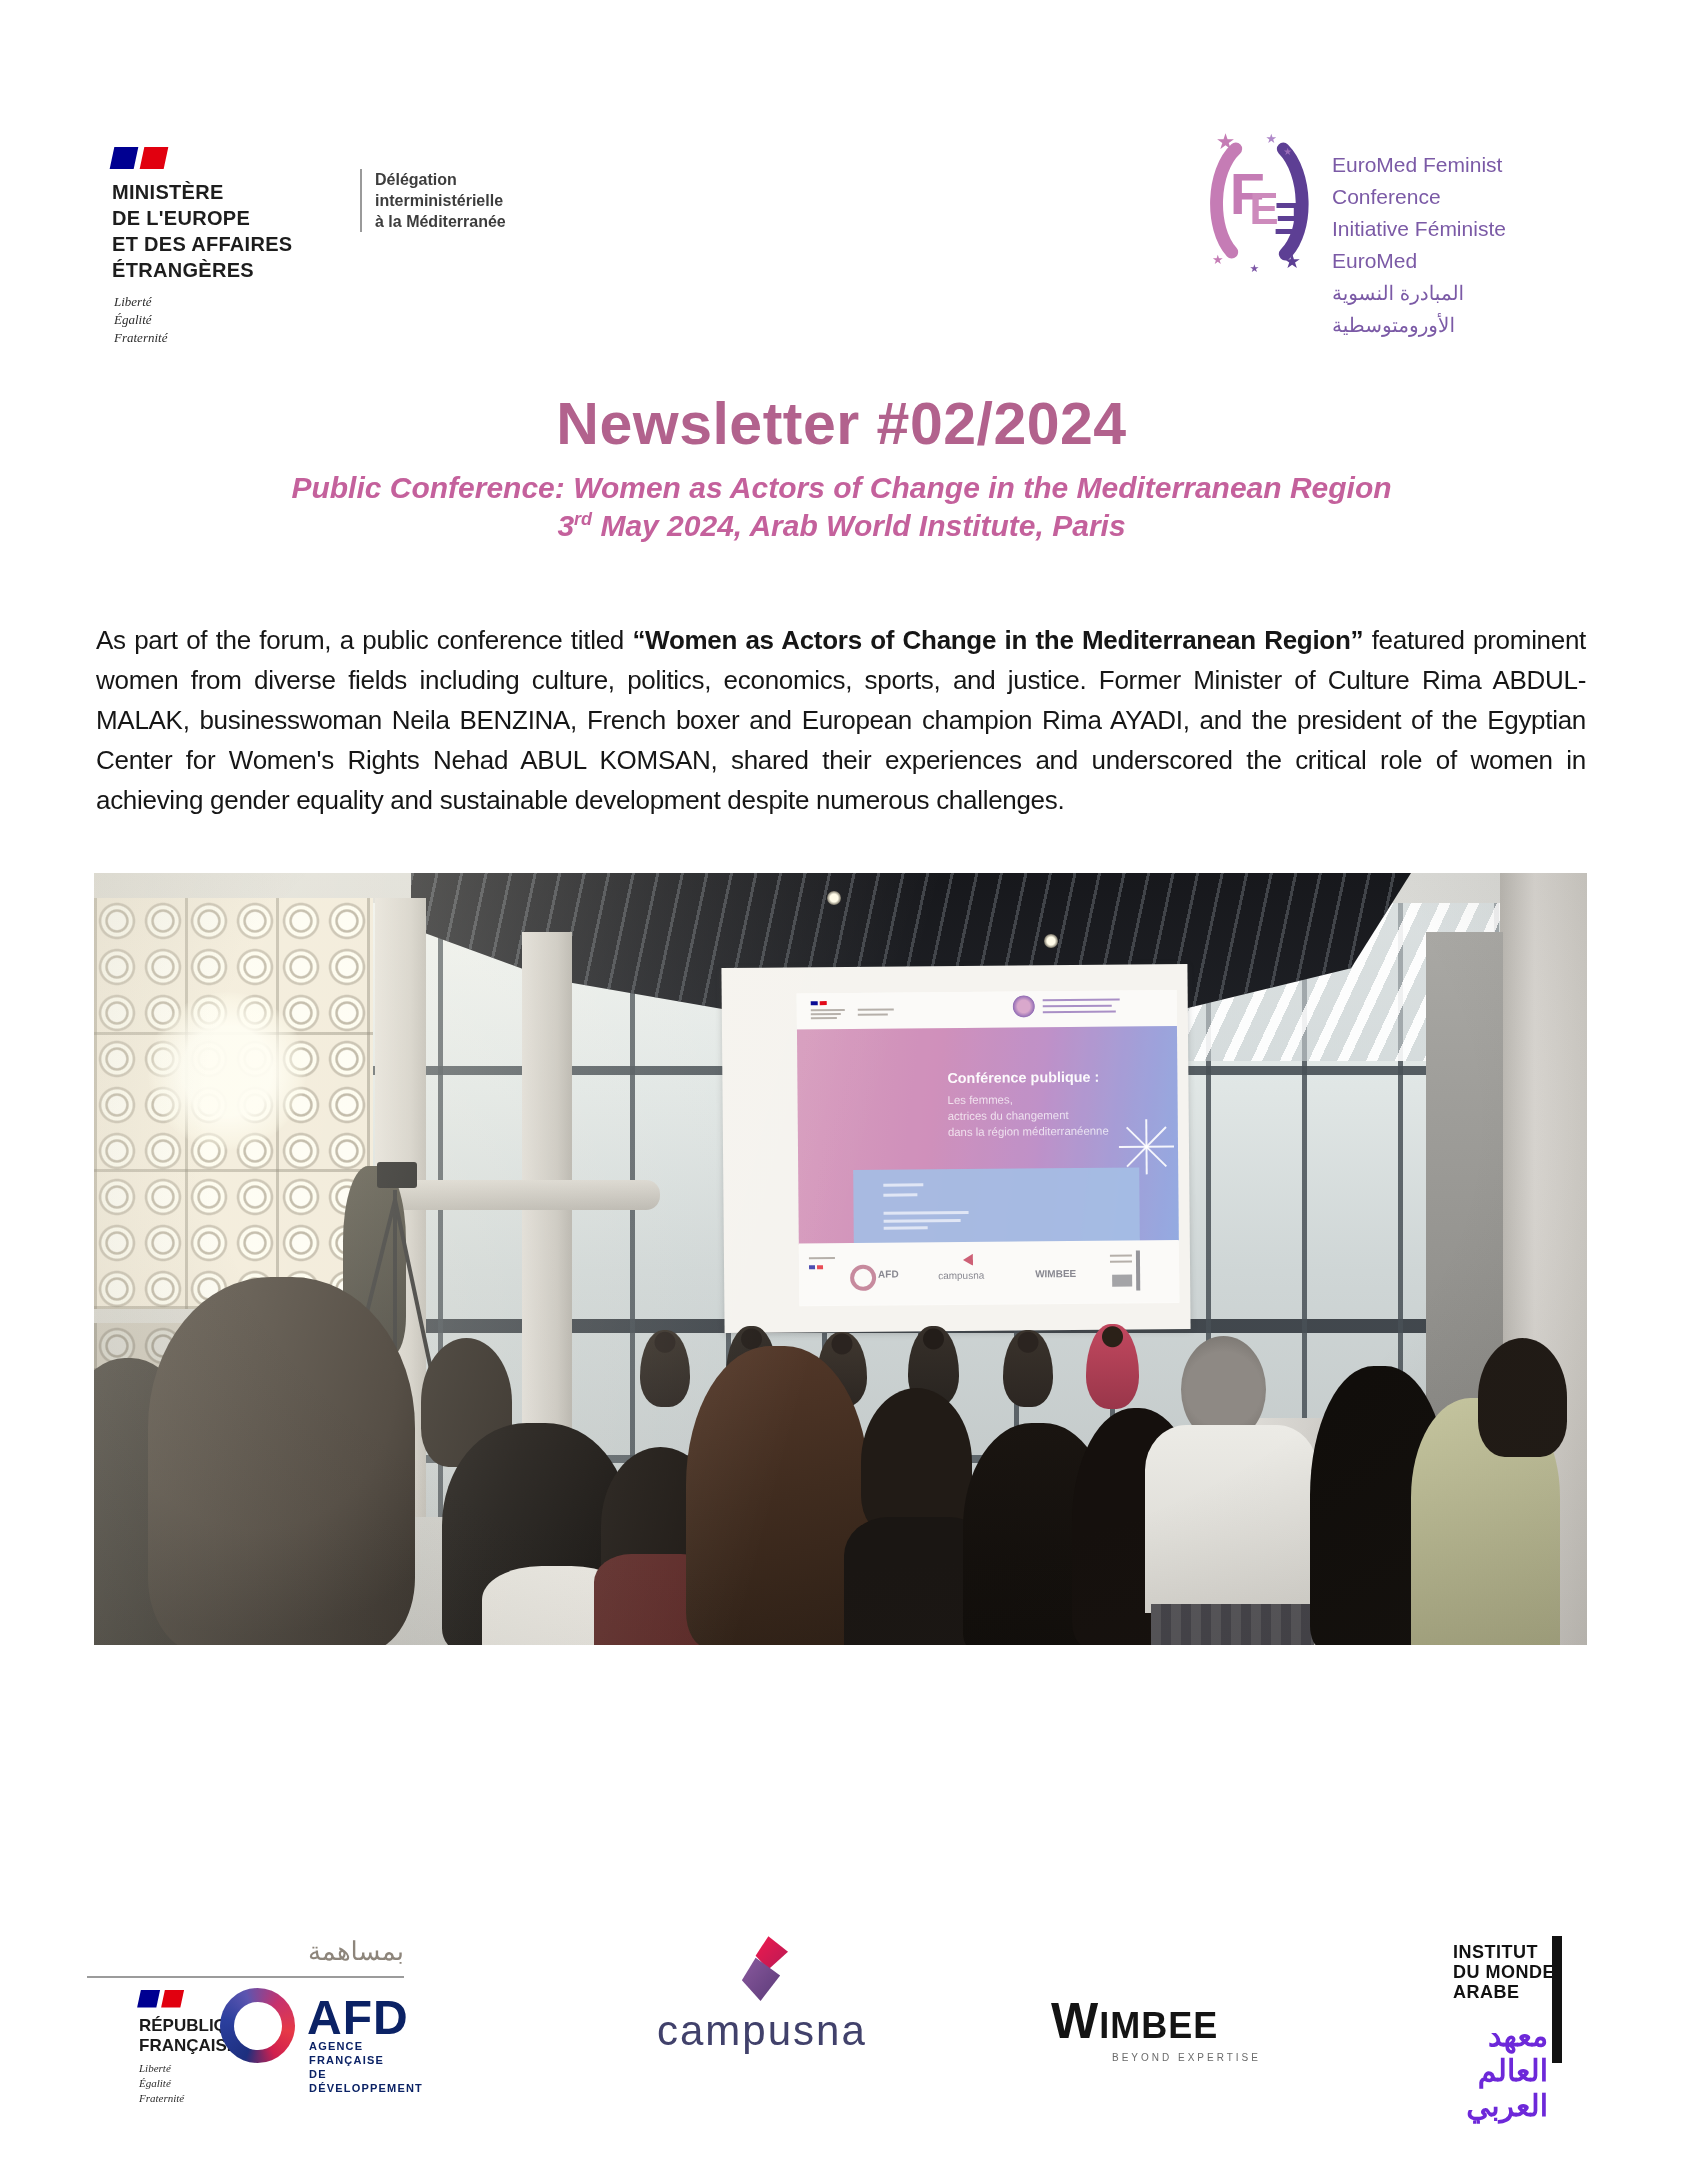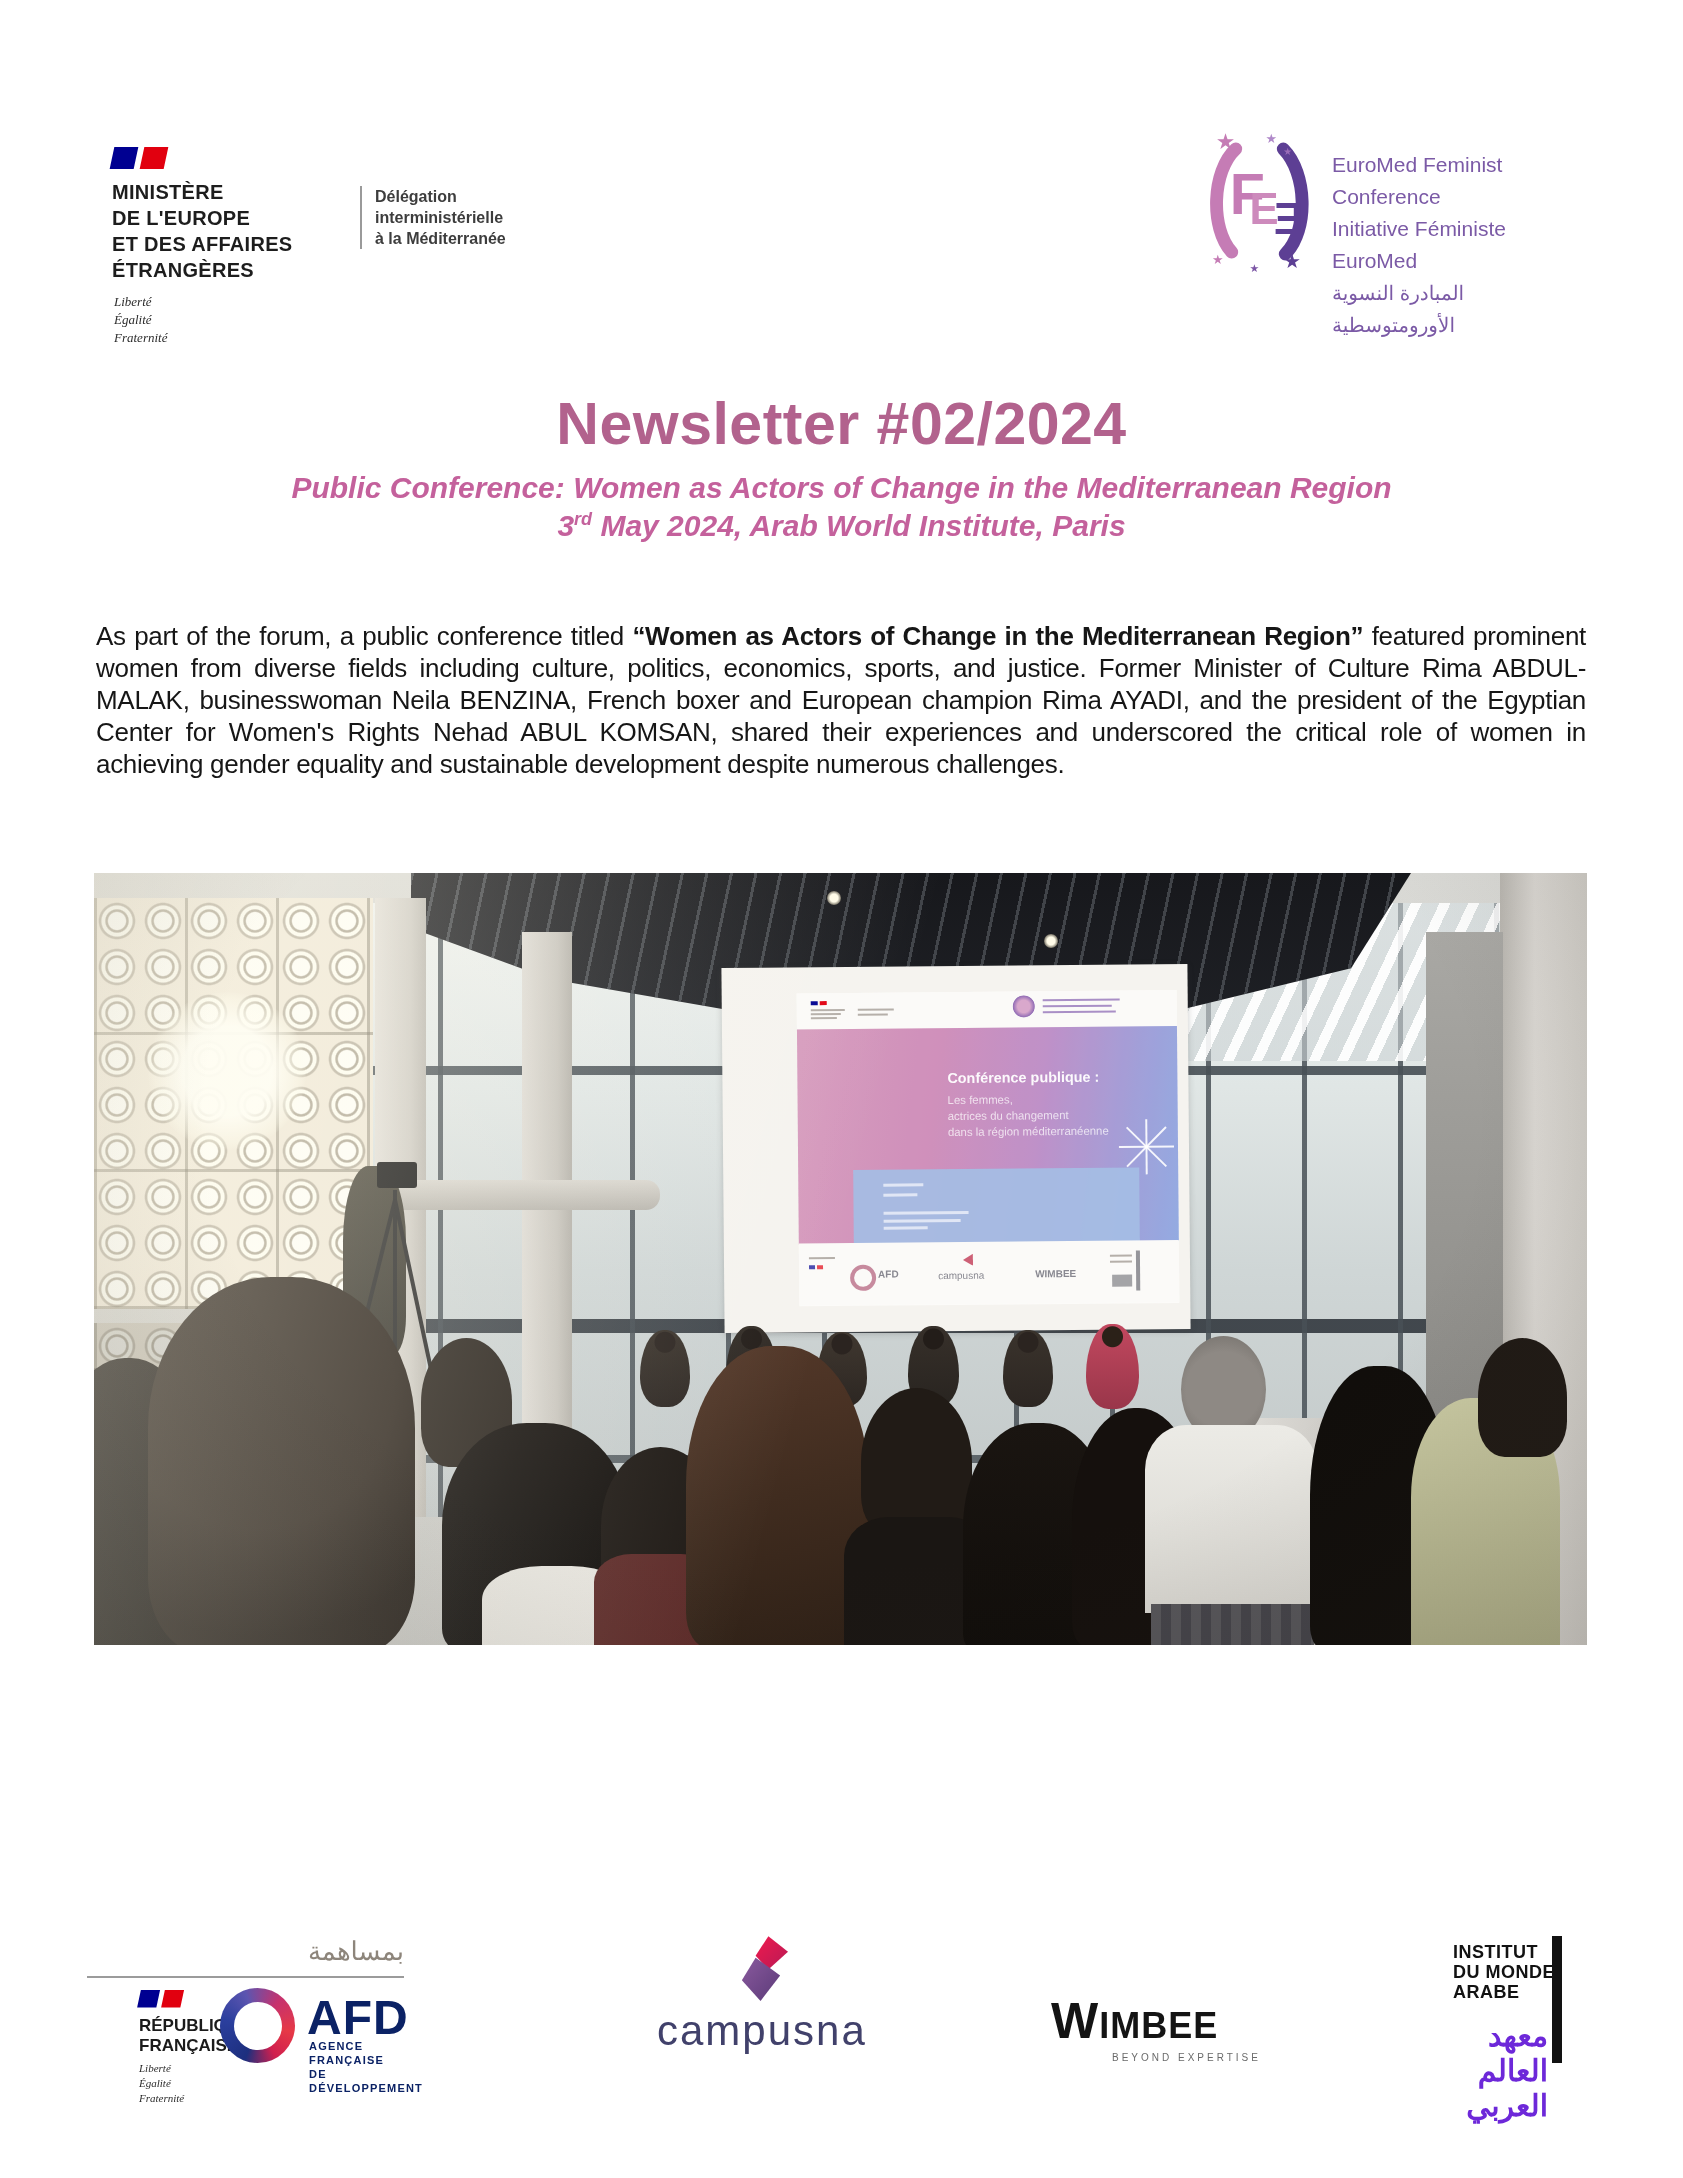--- a/index.html
+++ b/index.html
@@ -14,21 +14,21 @@
   .fr-flag i{display:block;width:24px;height:22px;transform:skewX(-12deg);}
   .deleg{font-size:16px;line-height:21px;font-weight:700;color:#3d3d3d;border-left:2px solid #9a9a9a;padding-left:13px;}
   .efi-text{font-size:21px;line-height:32px;color:#7b5aa6;font-weight:500;}
 
   
   .title-main{width:100%;text-align:center;font-size:59px;font-weight:700;color:#b2628d;letter-spacing:0.5px;}
   .title-sub{width:100%;text-align:center;font-size:30px;font-weight:700;color:#c4619c;font-style:italic;}
   .title-sub sup{font-size:18px;}
 
   
-  .body-par{font-size:26px;line-height:32px;letter-spacing:-0.3px;color:#161616;
+  .body-par{font-size:26px;line-height:40px;letter-spacing:-0.3px;color:#161616;
             text-align:justify;}
 
   
   #photo{left:94px;top:873px;width:1493px;height:772px;overflow:hidden;background:linear-gradient(180deg,#dadad6,#c8c8c4);}
   .mash{background-color:#efe8d8;
     background-image:
       repeating-linear-gradient(0deg, rgba(110,104,88,.45) 0 3px, transparent 3px 137px),
       repeating-linear-gradient(90deg, rgba(110,104,88,.45) 0 3px, transparent 3px 91px),
       radial-gradient(circle at 50% 50%, rgba(255,255,250,.95) 0 26%, rgba(120,112,95,.55) 30% 34%, rgba(255,255,245,.9) 38% 46%, rgba(120,112,95,.45) 50% 54%, transparent 58%);
     background-size:auto,auto,46px 46px;}
@@ -91,21 +91,21 @@
       <div>ET DES AFFAIRES</div>
       <div>ÉTRANGÈRES</div>
     </div>
     <div class="min-motto" style="margin-top:10px;margin-left:2px;">
       <div>Liberté</div>
       <div>Égalité</div>
       <div>Fraternité</div>
     </div>
   </div>
 
-  <div class="abs deleg" style="left:360px;top:186px;">
+  <div class="abs deleg" style="left:360px;top:169px;">
     <div>Délégation</div>
     <div>interministérielle</div>
     <div>à la Méditerranée</div>
   </div>
 
   <div class="abs" style="left:1200px;top:127px;width:396px;">
     <svg class="abs" style="left:0;top:0;" width="117" height="147" viewBox="0 0 118 148">
       <path d="M36 22 C12 44 10 102 32 126" stroke="#c57cb5" stroke-width="13" fill="none" stroke-linecap="round"></path>
       <path d="M84 22 C108 46 110 104 86 128" stroke="#5d3f94" stroke-width="13" fill="none" stroke-linecap="round"></path>
       <text x="30" y="88" font-family="Liberation Sans,sans-serif" font-size="58" font-weight="bold" fill="#c57cb5">F</text>

